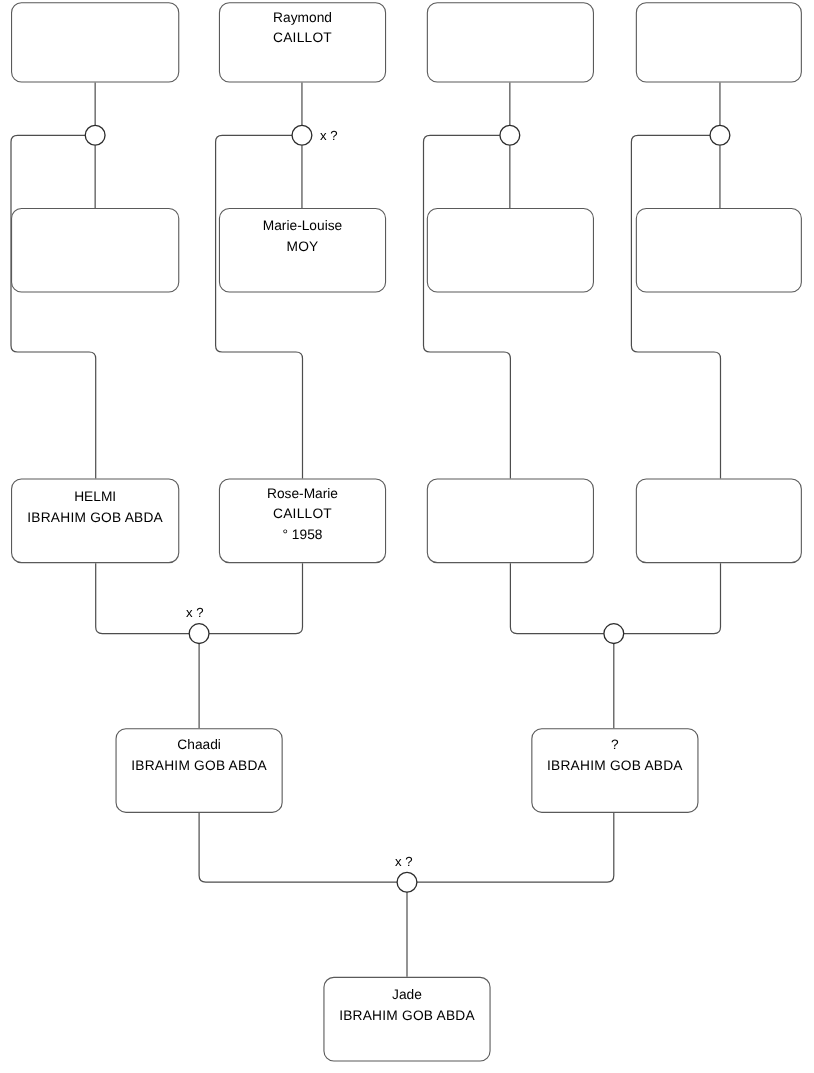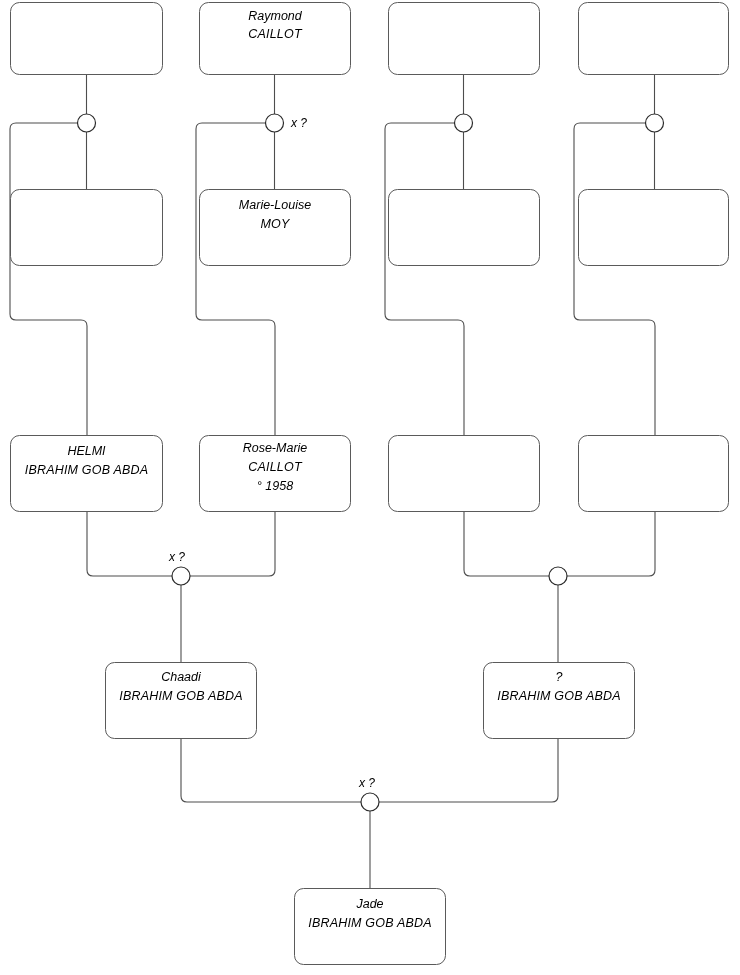--- a/index.html
+++ b/index.html
@@ -10,21 +10,20 @@
   body {
     width: 740px;
     height: 975px;
     font-family: "Liberation Sans", sans-serif;
     overflow: hidden;
   }
   #tree-root {
     position: relative;
     width: 740px;
     height: 975px;
-    font-style: italic;
   }
   svg#tree-svg {
     position: absolute;
     left: 0;
     top: 0;
     width: 740px;
     height: 975px;
     display: block;
   }
   .person-box {

